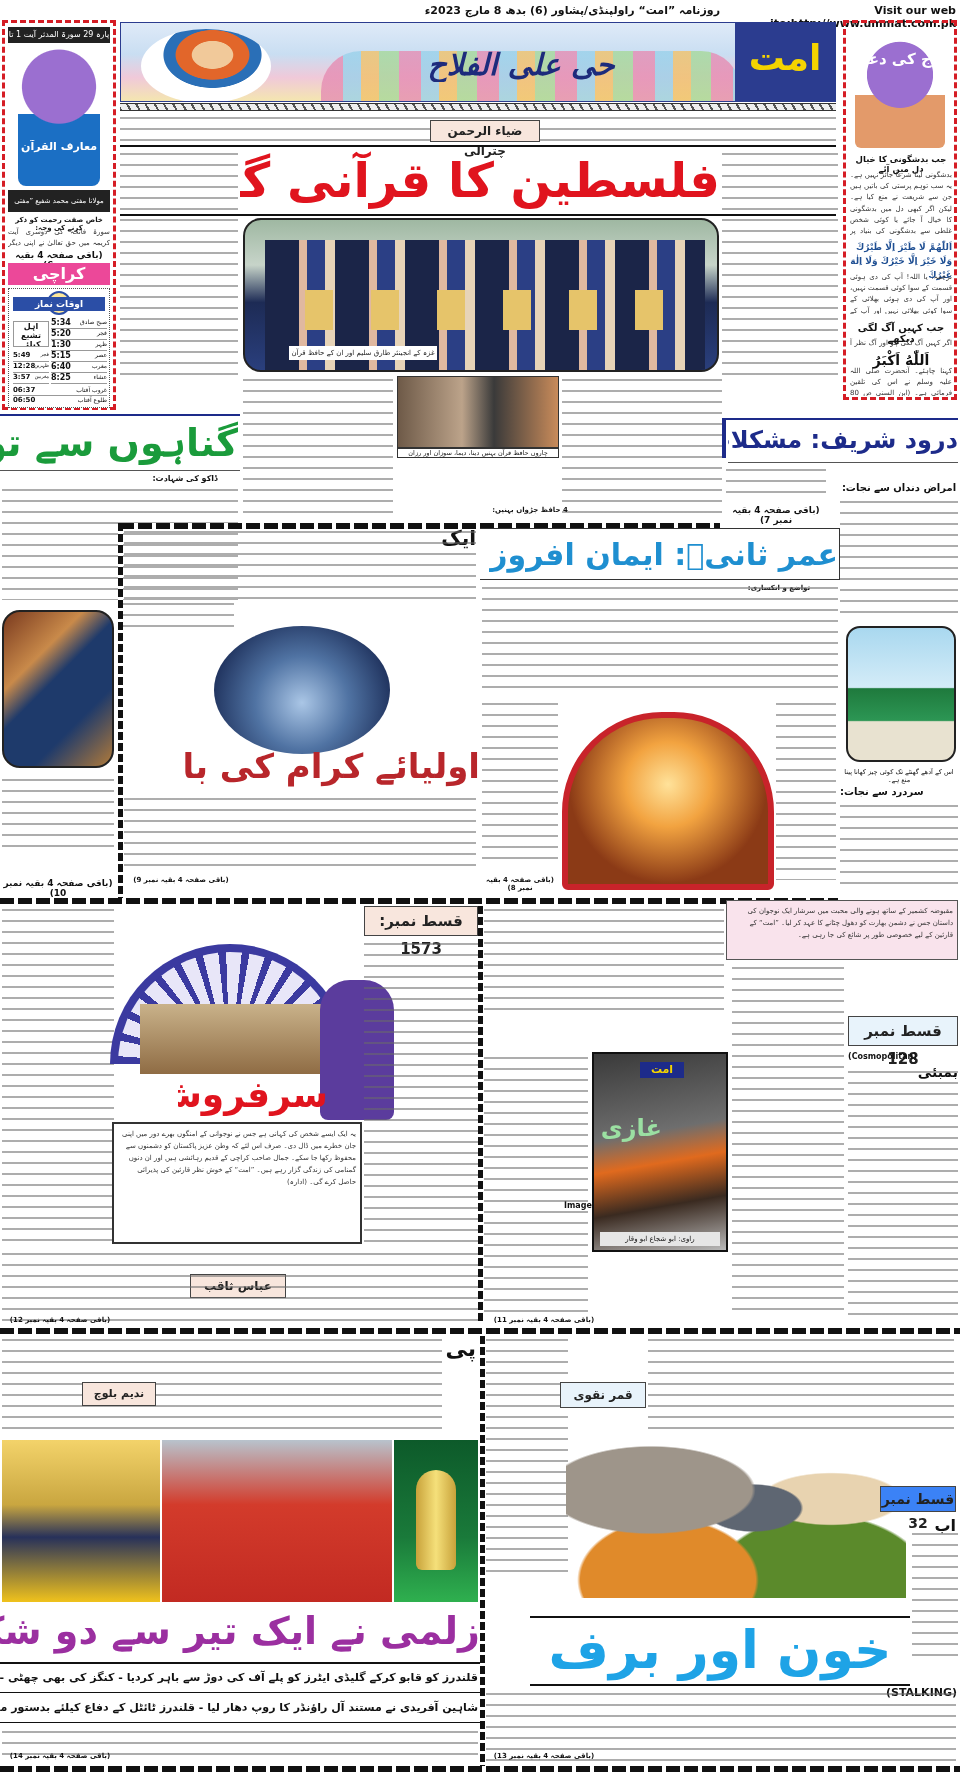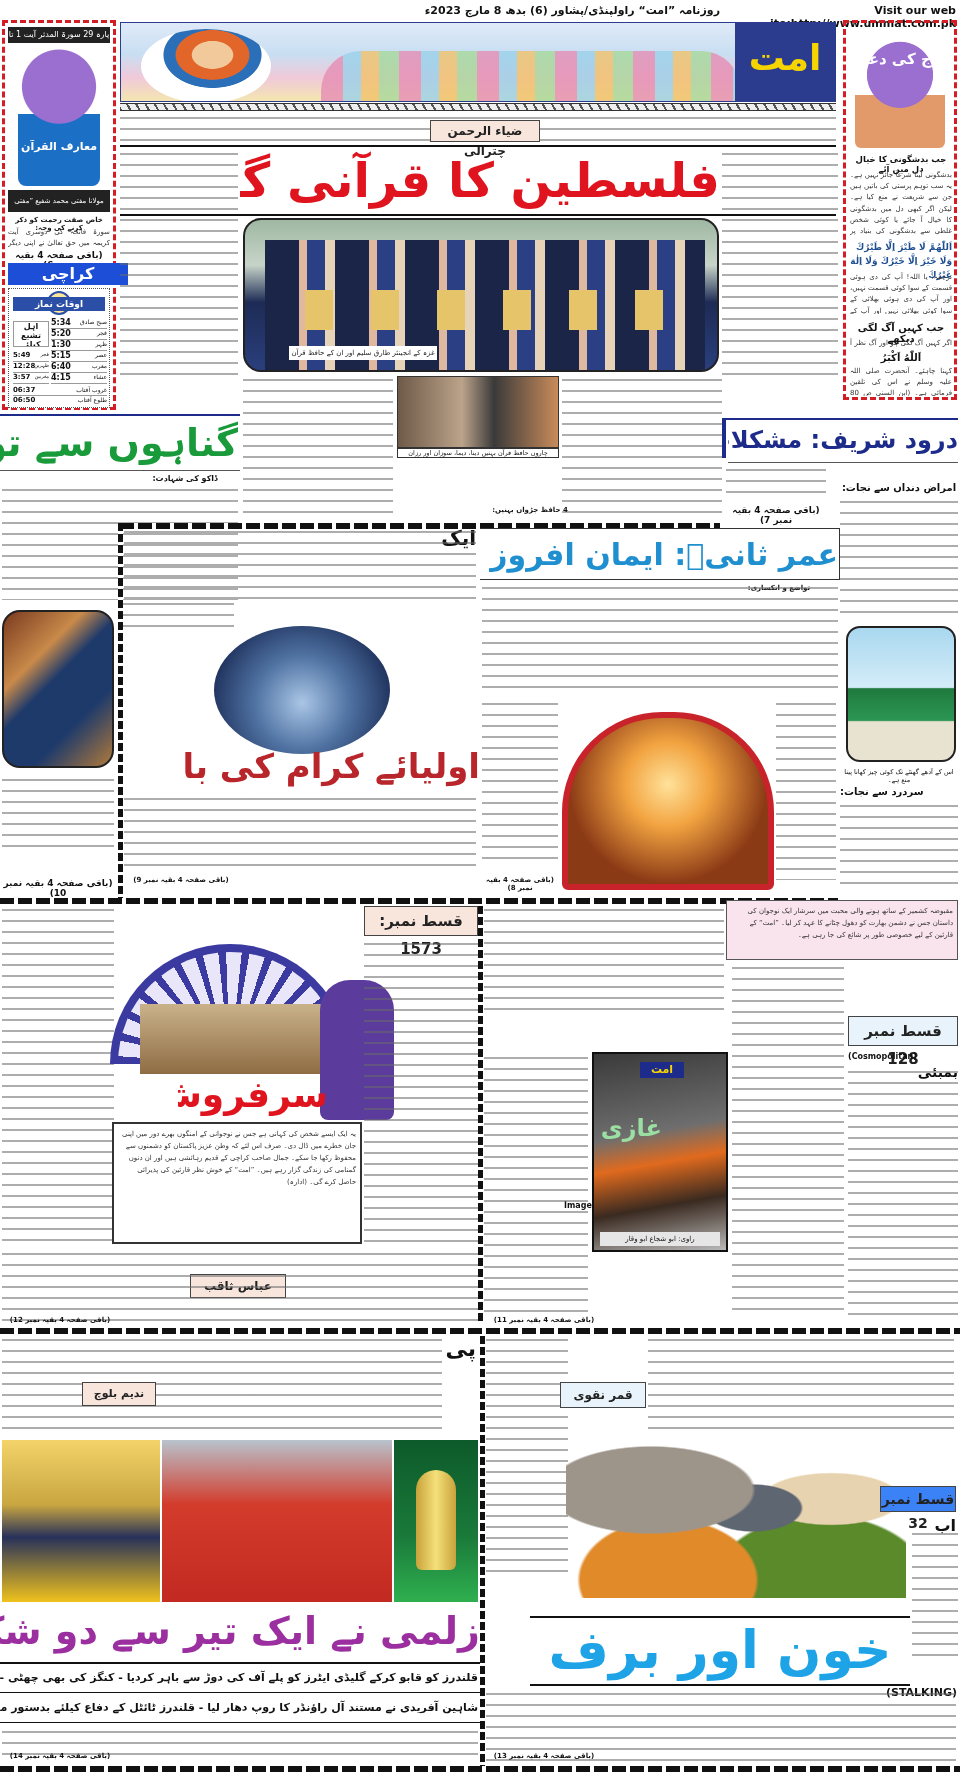--- a/index.html
+++ b/index.html
@@ -20,33 +20,34 @@
 <body>
 
 <div class="abs urdu" style="left:300px;top:4px;width:420px;font-size:11px;font-weight:bold;">روزنامہ ”امت“ راولپنڈی/پشاور (6) بدھ 8 مارچ 2023ء</div>
 <a class="abs" style="left:700px;top:4px;width:256px;font-size:11px;font-weight:bold;color:#111;text-align:right;text-decoration:none">Visit our web ite:http://www.ummat.com.pk</a>
 
 <div class="abs" style="left:120px;top:22px;width:716px;height:80px;background:linear-gradient(180deg,#dfeaf8 0,#c9def2 40%,#f0c9d9 70%,#f4e6b0 100%);border:1px solid #2b3c8f;overflow:hidden">
   <div class="abs" style="left:200px;bottom:0;width:420px;height:50px;background:repeating-linear-gradient(90deg,#e58db3 0 22px,#9ad1ea 22px 40px,#f1c26a 40px 58px,#a7d89a 58px 78px);border-radius:40px 40px 0 0;opacity:.8"></div>
   <div class="abs" style="left:20px;top:6px;width:130px;height:74px;background:radial-gradient(ellipse at 55% 35%,#f1c99a 0 20%,#e2662a 21% 36%,#2a6fb7 37% 48%,#fff 49%);border-radius:50%"></div>
   <div class="abs" style="right:0;top:0;width:100px;height:80px;background:#2b3c8f"></div>
   <div class="abs headline" style="right:10px;top:14px;width:80px;font-size:36px;color:#f5d400">امت</div>
+  <div class="abs headline" style="left:300px;top:24px;width:200px;font-size:30px;color:#1d2b7c;font-style:italic">حی علی الفلاح</div>
 </div>
 <div class="abs" style="left:120px;top:103px;width:716px;height:8px;background:repeating-linear-gradient(60deg,#555 0 2px,#eee 2px 8px);border-top:1px solid #333;border-bottom:1px solid #333"></div>
 
 <div class="abs redbox" style="left:2px;top:20px;width:114px;height:390px"></div>
 <div class="abs urdu" style="left:8px;top:27px;width:102px;height:16px;background:#222;color:#fff;font-size:8px;line-height:16px;text-align:center;overflow:hidden">پارہ 29 سورۃ المدثر آیت 1 تا 56 تشریح</div>
 <div class="abs" style="left:18px;top:48px;width:82px;height:138px;background:radial-gradient(circle at 50% 28%,#9b6fd0 0 34%,transparent 35%),linear-gradient(180deg,transparent 0 48%,#1b6fc4 48% 100%);border-radius:8px"></div>
 <div class="abs headline" style="left:18px;top:140px;width:82px;font-size:11px;color:#fff">معارف القرآن</div>
 <div class="abs urdu" style="left:8px;top:190px;width:102px;height:22px;background:#222;color:#fff;font-size:7px;line-height:22px;text-align:center;overflow:hidden">مولانا مفتی محمد شفیع ”مفتی اعظم پاکستان“</div>
 <div class="abs urdu" style="left:8px;top:216px;width:102px;font-size:7px;text-align:center;font-weight:bold">خاص صفت رحمت کو ذکر کرنے کی وجہ:</div>
 <div class="abs txt" style="left:8px;top:227px;width:102px;height:22px">سورۃ فاتحہ کی دوسری آیت کریمہ میں حق تعالیٰ نے اپنی دیگر صفات بیان کرنے کے بجائے جو دو صفتیں</div>
 <div class="abs more" style="left:8px;top:250px;width:102px">(باقی صفحہ 4 بقیہ نمبر 6)</div>
 
-<div class="abs headline" style="left:8px;top:263px;width:120px;height:22px;background:#1d4ed8;color:#fff;font-size:16px;line-height:22px">کراچی</div>
+<div class="abs headline" style="left:8px;top:263px;width:102px;height:22px;background:#ec4899;color:#fff;font-size:16px;line-height:22px">کراچی</div>
 
 <div class="abs" style="left:8px;top:288px;width:102px;height:120px;border:1.5px dotted #555;background:#fff">
   <div class="abs" style="left:38px;top:2px;width:24px;height:24px;border-radius:50%;background:#fde79a;border:2px solid #2b4ea6"></div>
   <div class="abs headline" style="left:4px;top:8px;width:92px;height:14px;background:#2b4ea6;color:#fff;font-size:9px;line-height:14px">اوقات نماز</div>
   <div class="abs" style="left:42px;top:29px;width:56px">
     <div style="display:flex;height:11px;border-bottom:1px solid #999;font-size:8px;font-weight:bold">
       <span style="width:24px">5:34</span>
       <span class="urdu" style="width:32px;font-size:6px;font-weight:normal">صبح صادق</span>
       </div>
     <div style="display:flex;height:11px;border-bottom:1px solid #999;font-size:8px;font-weight:bold">
@@ -59,21 +60,21 @@
       </div>
     <div style="display:flex;height:11px;border-bottom:1px solid #999;font-size:8px;font-weight:bold">
       <span style="width:24px">5:15</span>
       <span class="urdu" style="width:32px;font-size:6px;font-weight:normal">عصر</span>
       </div>
     <div style="display:flex;height:11px;border-bottom:1px solid #999;font-size:8px;font-weight:bold">
       <span style="width:24px">6:40</span>
       <span class="urdu" style="width:32px;font-size:6px;font-weight:normal">مغرب</span>
       </div>
     <div style="display:flex;height:11px;border-bottom:1px solid #999;font-size:8px;font-weight:bold">
-      <span style="width:24px">4:15</span>
+      <span style="width:24px">8:25</span>
       <span class="urdu" style="width:32px;font-size:6px;font-weight:normal">عشاء</span>
       </div>
   </div>
   <div class="abs urdu" style="left:4px;top:32px;width:36px;height:26px;border:1px solid #999;font-size:8px;font-weight:bold;text-align:center;overflow:hidden">اہل تشیع کیلئے</div>
   <div class="abs" style="left:4px;top:62px;width:36px">
     <div style="display:flex;height:11px;border-bottom:1px solid #999;font-size:7px;font-weight:bold">
       <span style="width:22px">5:49</span>
       <span class="urdu" style="width:14px;font-size:5px;font-weight:normal;overflow:hidden">فجر</span>
       </div>
     <div style="display:flex;height:11px;border-bottom:1px solid #999;font-size:7px;font-weight:bold">
@@ -99,21 +100,21 @@
 
 <div class="abs redbox" style="left:843px;top:20px;width:114px;height:380px"></div>
 <div class="abs" style="left:855px;top:30px;width:90px;height:118px;background:radial-gradient(circle at 50% 38%,#9b6fd0 0 38%,transparent 39%),linear-gradient(180deg,transparent 0 55%,#e39a6a 55% 100%);border-radius:6px"></div>
 <div class="abs headline" style="left:862px;top:50px;width:76px;font-size:15px;color:#fff">آج کی دعا</div>
 <div class="abs urdu" style="left:850px;top:154px;width:102px;font-size:8.5px;font-weight:bold;text-align:center">جب بدشگونی کا خیال دل میں آئے</div>
 <div class="abs txt" style="left:850px;top:170px;width:102px;height:68px">بدشگونی لینا شرعاً جائز نہیں ہے۔ یہ سب توہم پرستی کی باتیں ہیں جن سے شریعت نے منع کیا ہے۔ لیکن اگر کبھی دل میں بدشگونی کا خیال آ جائے یا کوئی شخص غلطی سے بدشگونی کی بنیاد پر کوئی عمل کر بیٹھے تو یہ دعا پڑھنی چاہئے۔</div>
 <div class="abs urdu" style="left:850px;top:240px;width:102px;font-size:9px;font-weight:bold;color:#1f4f93;text-align:right;line-height:14px">اَللّٰهُمَّ لَا طَيْرَ اِلَّا طَيْرُكَ وَلَا خَيْرَ اِلَّا خَيْرُكَ وَلَا اِلٰهَ غَيْرُكَ</div>
 <div class="abs txt" style="left:850px;top:272px;width:102px;height:42px">ترجمہ: یا اللہ! آپ کی دی ہوئی قسمت کے سوا کوئی قسمت نہیں، اور آپ کی دی ہوئی بھلائی کے سوا کوئی بھلائی نہیں اور آپ کے سوا کوئی معبود نہیں۔</div>
 <div class="abs urdu" style="left:850px;top:322px;width:102px;font-size:10px;font-weight:bold;text-align:center">جب کہیں آگ لگی دیکھے</div>
 <div class="abs txt" style="left:850px;top:338px;width:102px;height:12px">اگر کہیں آگ لگی ہو اور آگ نظر آ جائے تو</div>
-<div class="abs urdu" style="left:850px;top:352px;width:102px;font-size:10px;text-align:center;font-weight:bold">اَللّٰهُ اَكْبَرُ</div>
+<div class="abs urdu" style="left:850px;top:352px;width:102px;font-size:14px;text-align:center;font-weight:bold">اَللّٰهُ اَكْبَرُ</div>
 <div class="abs txt" style="left:850px;top:366px;width:102px;height:30px">کہنا چاہئے۔ آنحضرت صلی اللہ علیہ وسلم نے اس کی تلقین فرمائی ہے۔ (ابن السنی ص 80 حصن حصین ص 173)</div>
 
 <div class="abs fake-lines" style="left:120px;top:114px;width:716px;height:30px"></div>
 <div class="abs byline" style="left:430px;top:120px;width:110px;height:22px;line-height:20px;font-size:12px">ضیاء الرحمن چترالی</div>
 <div class="abs" style="left:120px;top:145px;width:716px;height:2px;background:#111"></div>
 <div class="abs headline" style="left:240px;top:150px;width:480px;height:60px;font-size:48px;line-height:60px;color:#e0141e">فلسطین کا قرآنی گھرانا</div>
 <div class="abs" style="left:120px;top:214px;width:716px;height:2px;background:#111"></div>
 <div class="abs txt fake-lines" style="left:120px;top:150px;width:118px;height:226px"></div>
 <div class="abs txt fake-lines" style="left:722px;top:150px;width:116px;height:226px"></div>
 

